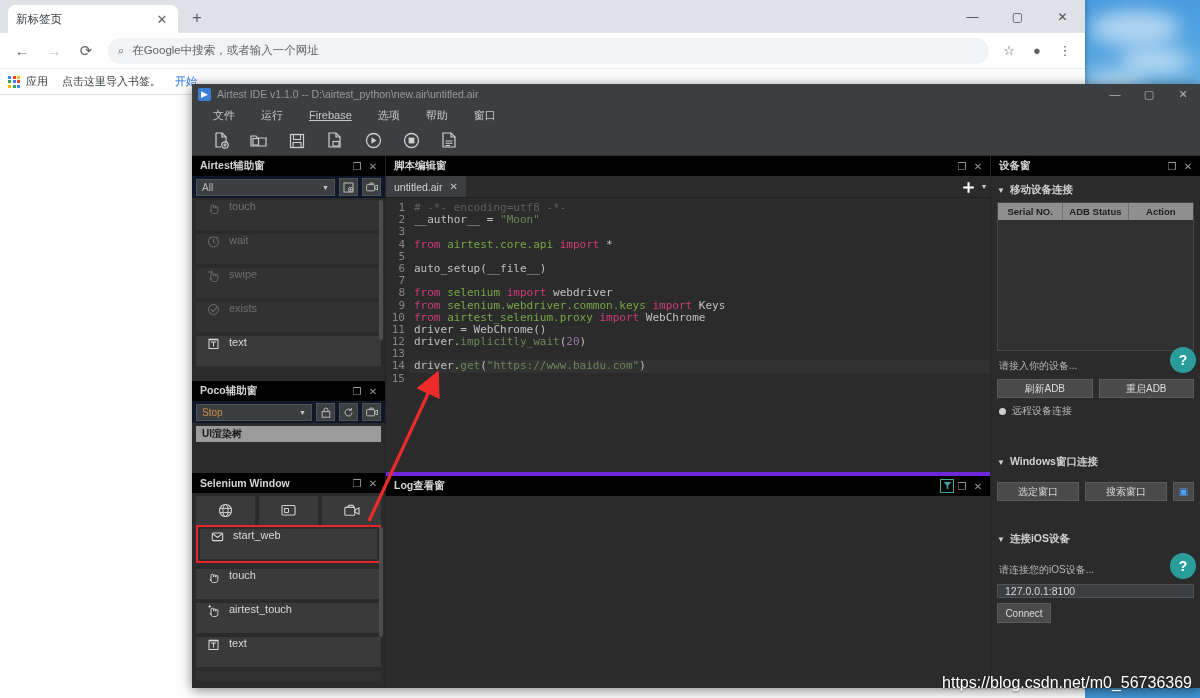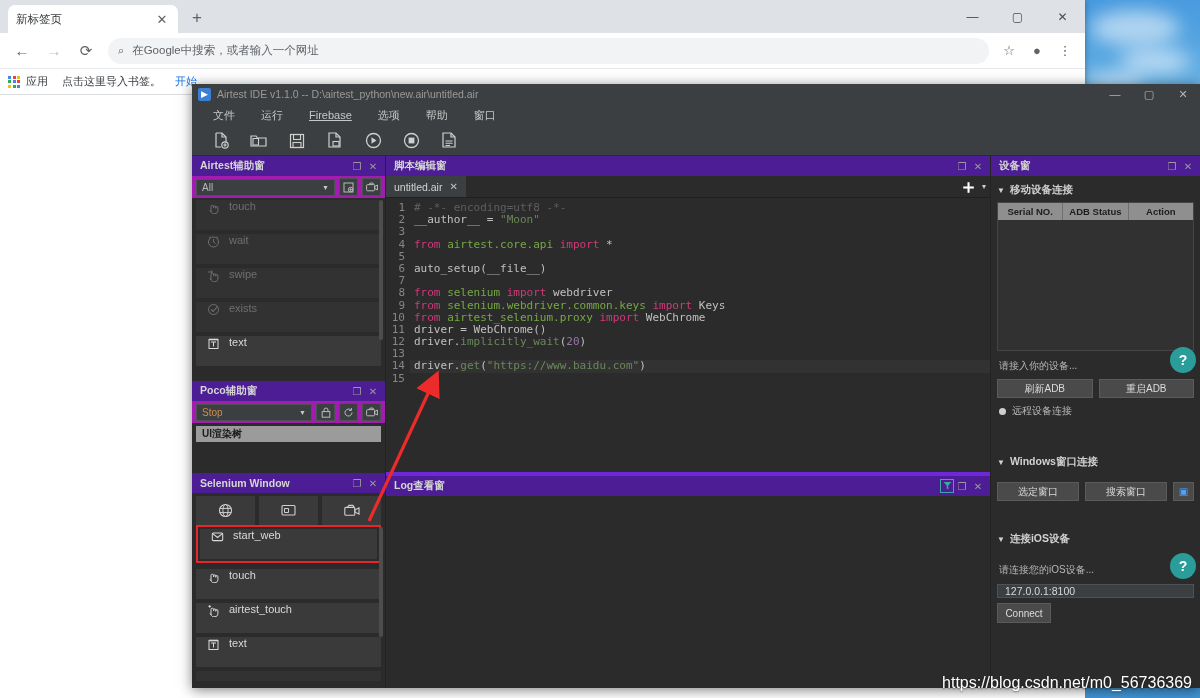--- a/index.html
+++ b/index.html
@@ -150,39 +150,39 @@
     width: 38px; height: 26px;
     display: flex; align-items: center; justify-content: center;
     color: #cfcfcf;
   }
   #ide-body { flex: 1; display: flex; overflow: hidden; background: #2b2b2b; }
 
   
   .panel-head {
     height: 20px; display: flex; align-items: center;
     padding: 0 4px 0 8px;
-    background: #4c1d95; color: #d6d6d6;
+    background: #000000; color: #d6d6d6;
     font-size: 10.5px; font-weight: bold;
   }
   .panel-head .ph-title { flex: 1; white-space: nowrap; }
   .ph-btn {
     width: 16px; height: 16px;
     display: flex; align-items: center; justify-content: center;
     color: #9a9a9a; font-size: 10px;
   }
 
   
   #left-col {
     width: 194px; background: #2b2b2b;
     display: flex; flex-direction: column;
     border-right: 1px solid #232323;
   }
   .sec-toolbar {
     height: 22px; display: flex; align-items: center;
-    padding: 2px 4px; background: #a21caf;
+    padding: 2px 4px; background: #0f172a;
     gap: 4px;
   }
   .combo {
     flex: 1; height: 17px; background: #3c3f41;
     border: 1px solid #4e5254;
     display: flex; align-items: center;
     padding: 0 5px;
     font-size: 10px; color: #b9b9b9;
     position: relative;
   }

